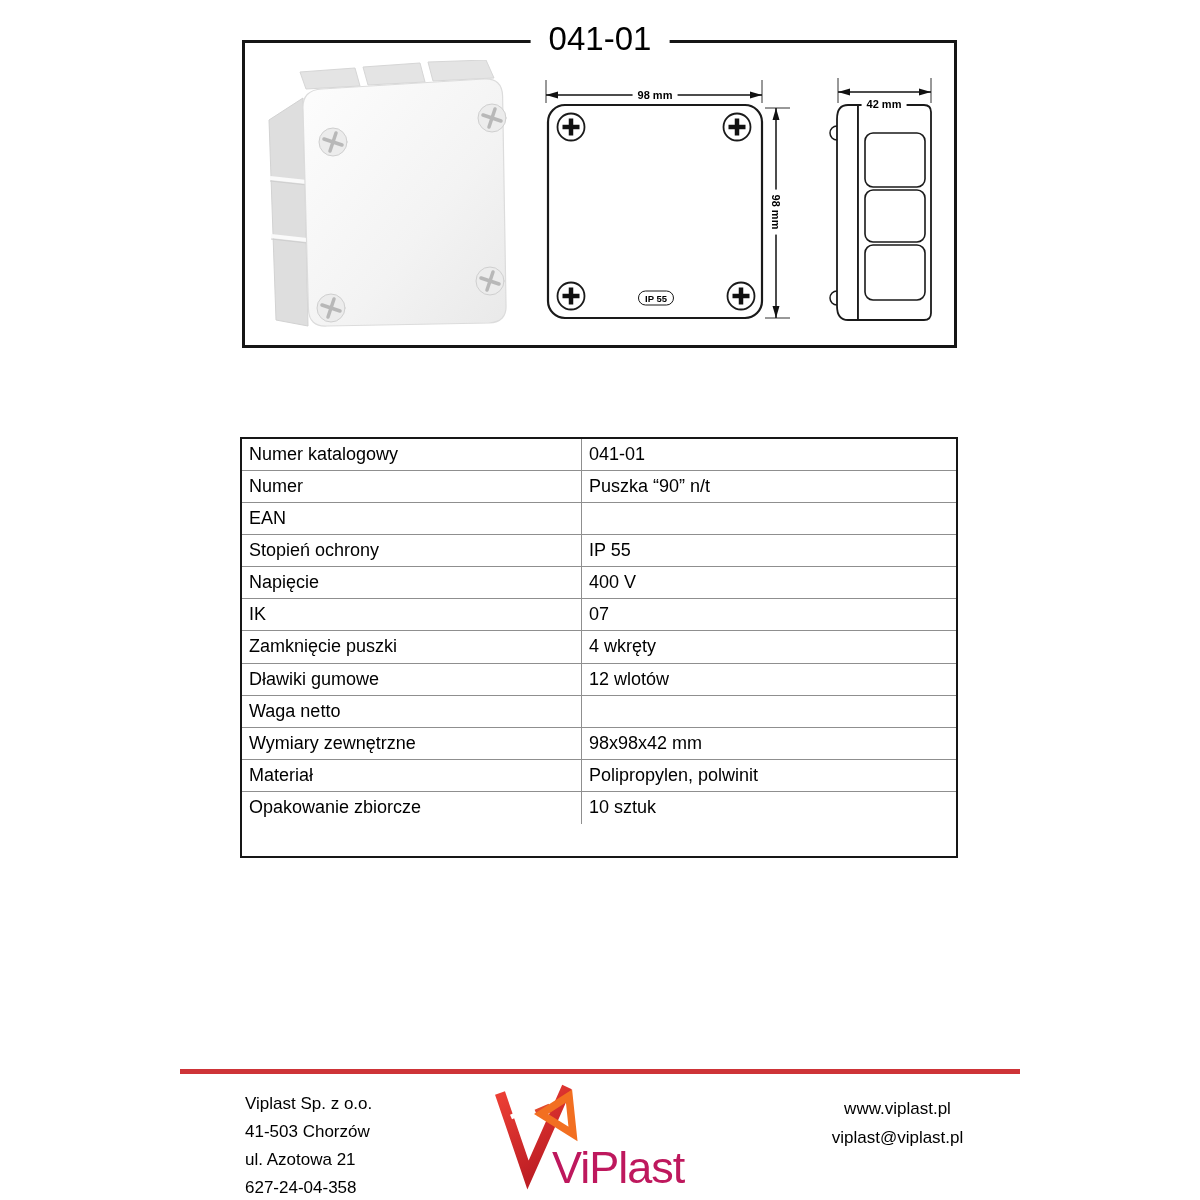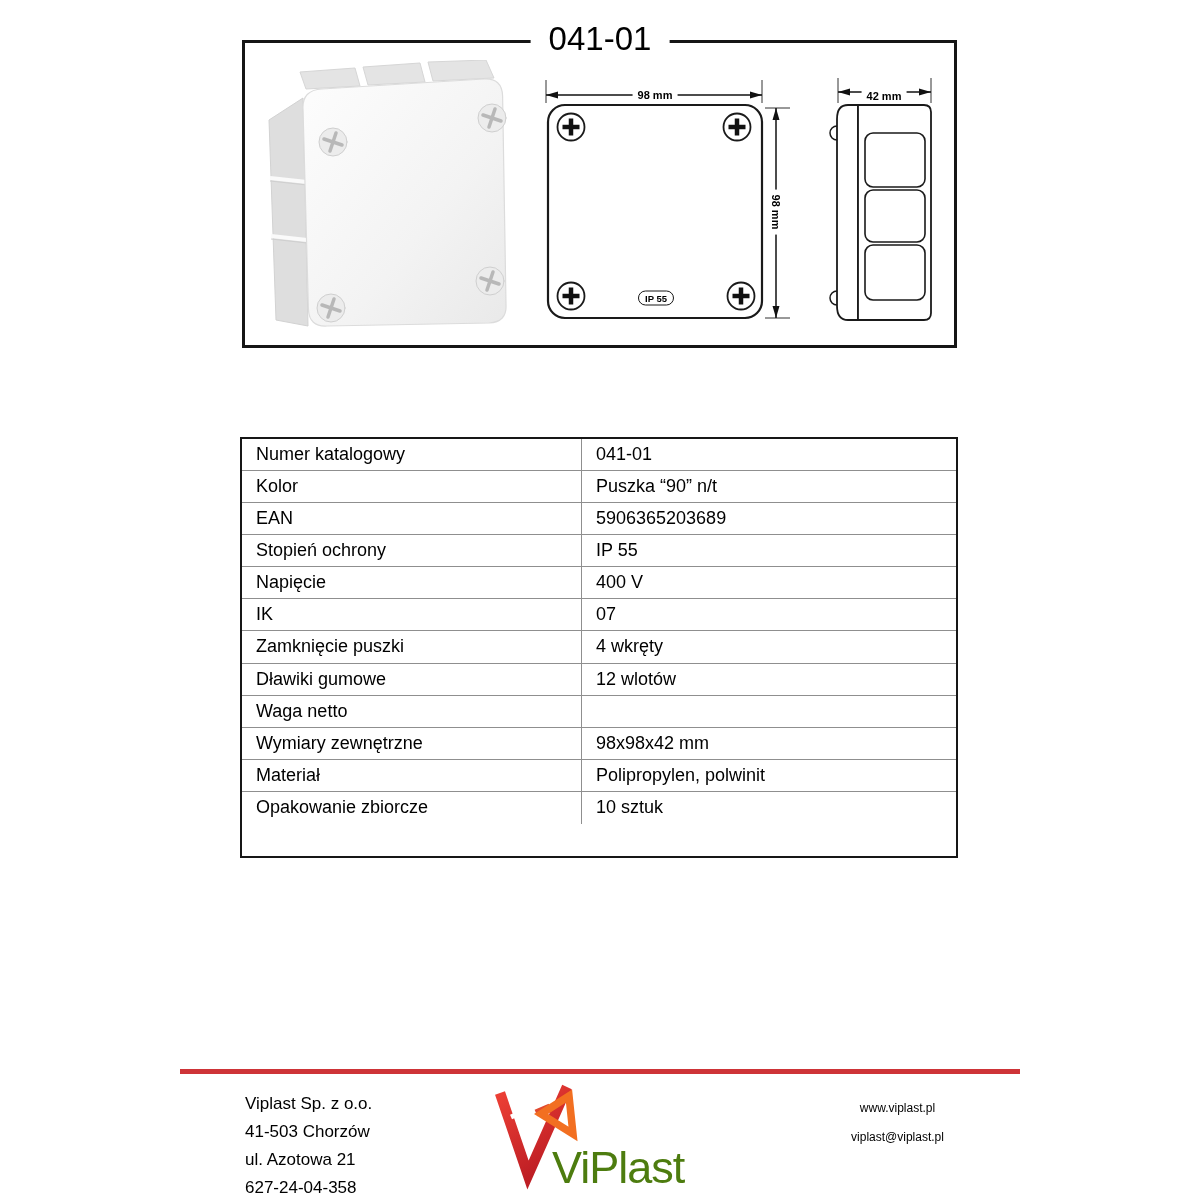--- a/index.html
+++ b/index.html
@@ -18,31 +18,31 @@
   .dim.rot{transform:translate(-50%,-50%) rotate(90deg);}
   .ip{position:absolute;transform:translate(-50%,-50%);border:1.5px solid #161616;border-radius:10px;
       padding:0 6px;font-size:9.5px;line-height:13px;font-weight:bold;background:#fff;z-index:3;white-space:nowrap;}
 
   
   .spec-table{position:absolute;left:240px;top:437px;width:718px;height:421px;
               border:2.5px solid #161616;box-sizing:border-box;display:grid;
               grid-template-rows:repeat(13,1fr);background:#fff;}
   .spec-row{display:grid;grid-template-columns:340px 1fr;border-bottom:1px solid #8f8f8f;min-height:0;}
   .spec-row:last-child{border-bottom:none;}
-  .spec-label,.spec-value{display:flex;align-items:center;padding-left:14px;font-size:18px;
+  .spec-label,.spec-value{display:flex;align-items:center;padding-left:7px;font-size:18px;
                           white-space:nowrap;overflow:hidden;}
   .spec-label{border-right:1px solid #8f8f8f;}
 
   
   .footer-rule{position:absolute;left:180px;top:1069px;width:840px;height:5px;background:#ce3438;}
   .footer-left{position:absolute;left:245px;top:1090px;font-size:17px;line-height:28px;text-align:left;}
-  .footer-right{position:absolute;left:780px;top:1094px;width:235px;font-size:12px;line-height:29px;text-align:center;}
+  .footer-right{position:absolute;left:780px;top:1094px;width:235px;font-size:17px;line-height:29px;text-align:center;}
   .logo-mark{position:absolute;left:492px;top:1083px;}
   .logo-text{position:absolute;left:552px;top:1143px;font-size:45px;line-height:50px;
-             color:#4d7c0f;letter-spacing:-1px;}
+             color:#be185d;letter-spacing:-1px;}
 </style>
 </head>
 <body>
 
 <div class="sheet">
 
   <div class="header-box"></div>
   <div class="title">041-01</div>
 
   <svg class="drawing" style="left:256px;top:60px" width="270" height="290" viewBox="0 0 270 290">
@@ -147,34 +147,33 @@
 
     <path d="M 30,32 H 20 Q 9,32 9,46 V 233 Q 9,247 20,247 H 30 Z" fill="#fff" stroke="#1a1a1a" stroke-width="1.8"></path>
     <path d="M 30,32 H 96 Q 103,32 103,39 V 240 Q 103,247 96,247 H 30 Z" fill="#fff" stroke="#1a1a1a" stroke-width="1.8"></path>
 
     <g fill="#fff" stroke="#1a1a1a" stroke-width="1.6">
       <rect x="37" y="60" width="60" height="54" rx="8"></rect>
       <rect x="37" y="117" width="60" height="52" rx="8"></rect>
       <rect x="37" y="172" width="60" height="55" rx="8"></rect>
     </g>
   </svg>
-  <div class="dim" style="left:884px;top:96px">42 mm</div>
+  <div class="dim" style="left:884px;top:104px">42 mm</div>
 
   <div class="spec-table">
     <div class="spec-row">
       <div class="spec-label">Numer katalogowy</div>
       <div class="spec-value">041-01</div>
     </div>
     <div class="spec-row">
-      <div class="spec-label">Kolor</div>
+      <div class="spec-label">Numer</div>
       <div class="spec-value">Puszka “90” n/t</div>
     </div>
     <div class="spec-row">
       <div class="spec-label">EAN</div>
-      <div class="spec-value">5906365203689</div>
     </div>
     <div class="spec-row">
       <div class="spec-label">Stopień ochrony</div>
       <div class="spec-value">IP 55</div>
     </div>
     <div class="spec-row">
       <div class="spec-label">Napięcie</div>
       <div class="spec-value">400 V</div>
     </div>
     <div class="spec-row">

